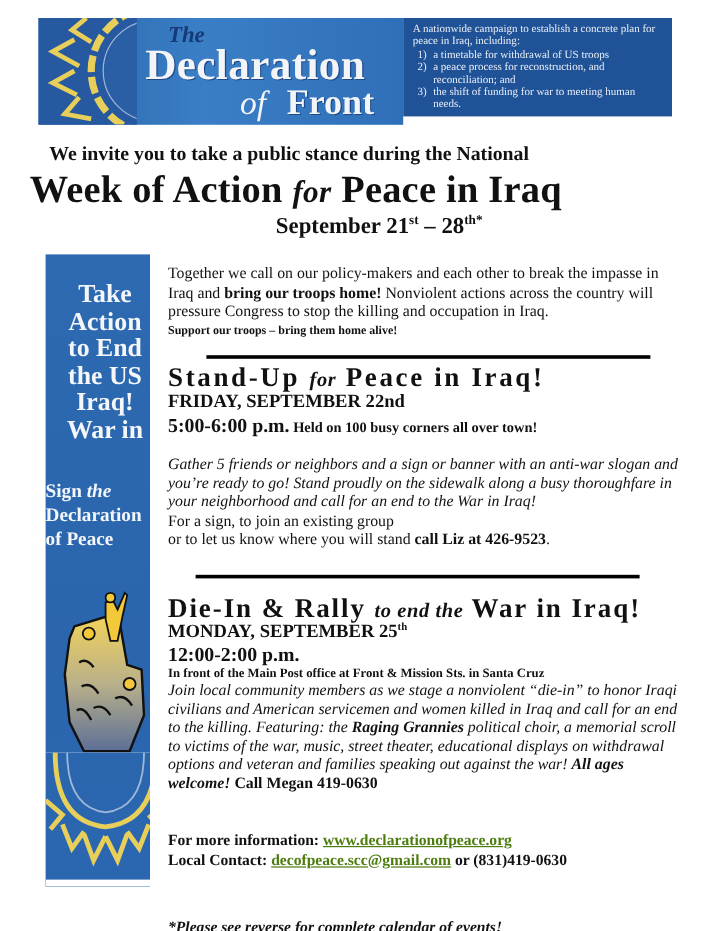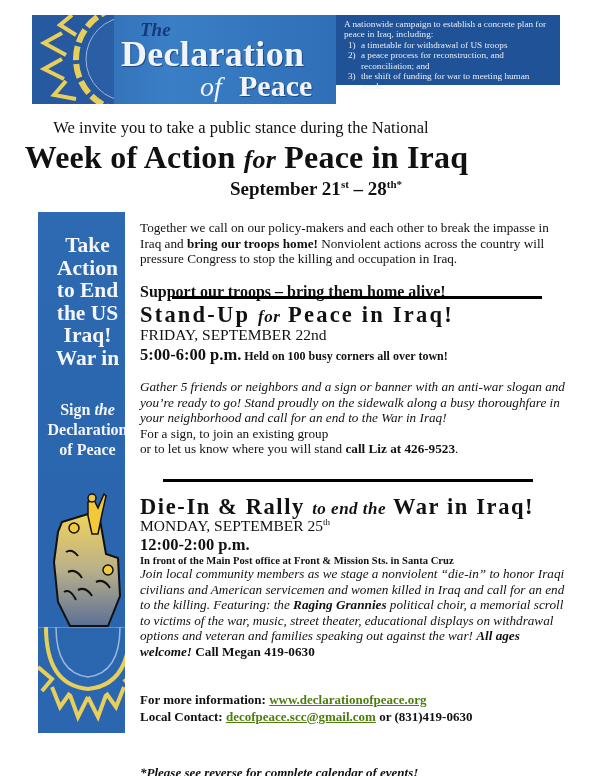--- a/index.html
+++ b/index.html
@@ -28,32 +28,32 @@
   }
   .logo .of {
     position: absolute; left: 168px; top: 56px; font-style: italic; font-size: 28px;
     color: #f2f4f8; font-family: "Liberation Serif", serif;
   }
   .logo .peace {
     position: absolute; left: 207px; top: 54px; font-weight: bold; font-size: 30px;
     color: #f2f4f8; font-family: "Liberation Serif", serif; text-shadow: 1px 1px 0 #1c4a8a;
   }
   .desc-box {
-    position: absolute; left: 336px; top: 15px; width: 224px; height: 70px;
+    position: absolute; left: 336px; top: 15px; width: 224px; height: 82px;
     background: #1f5296; color: #e8eef8; font-size: 9.2px; line-height: 10.4px;
     padding: 4px 6px 0 8px; font-family: "Liberation Serif", serif;
   }
   .desc-box ol { list-style: none; margin-top: 0; }
   .desc-box li { display: flex; }
   .desc-box li .num { width: 17px; flex: none; padding-left: 4px; }
 
   
   .invite {
     position: absolute; left: 0; width: 482px; top: 118px; text-align: center;
-    font-weight: normal; font-size: 16.5px;
+    font-weight: bold; font-size: 16.5px;
   }
   .week {
     position: absolute; left: 0; width: 493px; top: 139px; text-align: center;
     font-weight: bold; font-size: 32px; letter-spacing: 0.2px;
   }
   .week .for { font-style: italic; font-size: 26px; font-weight: bold; }
   .dates {
     position: absolute; left: 16px; width: 600px; top: 178px; text-align: center;
     font-weight: bold; font-size: 19px;
   }
@@ -64,37 +64,37 @@
     position: absolute; left: 38px; top: 212px; width: 87px; height: 527px;
     background: linear-gradient(180deg, #2d6ab2 0%, #2a65ad 60%, #2b67b0 100%);
     overflow: hidden;
   }
   .banner .take {
     position: absolute; left: 0; top: 22px; width: 99px; text-align: center;
     color: #f4f6fa; font-weight: bold; font-size: 21.5px; line-height: 22.5px;
     font-family: "Liberation Serif", serif;
   }
   .banner .sign {
-    position: absolute; left: 0; top: 188px; width: 99px; text-align: center;
+    position: absolute; left: 0; top: 188px; width: 99px; 
     color: #f4f6fa; font-weight: bold; font-size: 16px; line-height: 20px;
     font-family: "Liberation Serif", serif;
   }
   .banner .sign i { font-style: italic; }
   .banner .people { position: absolute; left: 10px; top: 280px; }
   .banner .sun-bottom { position: absolute; left: 0; top: 415px; }
 
   
   .main { position: absolute; left: 140px; width: 428px; }
   .intro { top: 220px; font-size: 13.2px; line-height: 15.6px; }
-  .intro .support { font-weight: bold; font-size: 16px; display: block; margin-top: 17px; }
+  .intro .support { font-weight: bold; font-size: 10px; display: block; margin-top: 1px; }
   .rule { position: absolute; height: 3px; background: #000; }
 
   .ev-title { font-weight: bold; font-size: 22.5px; letter-spacing: 2.2px; white-space: nowrap; }
   .ev-title .sm { font-style: italic; font-size: 17px; letter-spacing: 0.5px; }
-  .ev-day { font-weight: normal; font-size: 15.5px; }
+  .ev-day { font-weight: bold; font-size: 15.5px; }
   .ev-day sup { font-size: 9px; vertical-align: 6px; }
   .ev-time { font-weight: bold; font-size: 16.5px; }
   .ev-time .note { font-size: 12px; }
   .ev-loc { font-weight: bold; font-size: 10.6px; }
   .ev-body { font-style: italic; font-size: 13.2px; line-height: 15.6px; }
   .ev-body b { font-weight: bold; }
   .plain { font-style: normal; }
 
   .footer { font-weight: bold; font-size: 13px; line-height: 16.5px; }
   .footer a { color: #4d7c0f; text-decoration: underline; }
@@ -112,21 +112,21 @@
         <path d="M40 0 L28 10 L44 20"></path>
         <path d="M30 18 L12 28 L34 40"></path>
         <path d="M30 44 L12 54 L32 64"></path>
         <path d="M34 66 L22 80 L44 84"></path>
       </g>
     </svg>
   </div>
   <span class="the">The</span>
   <span class="decl">Declaration</span>
   <span class="of">of</span>
-  <span class="peace">Peace</span>
+  <span class="peace">Front</span>
 </div>
 
 <div class="desc-box">
   <div>A nationwide campaign to establish a concrete plan for peace in Iraq, including:</div>
   <ol>
     <li>
         <span class="num">1)</span>
         <span>a timetable for withdrawal of US troops</span>
       </li>
     <li>

